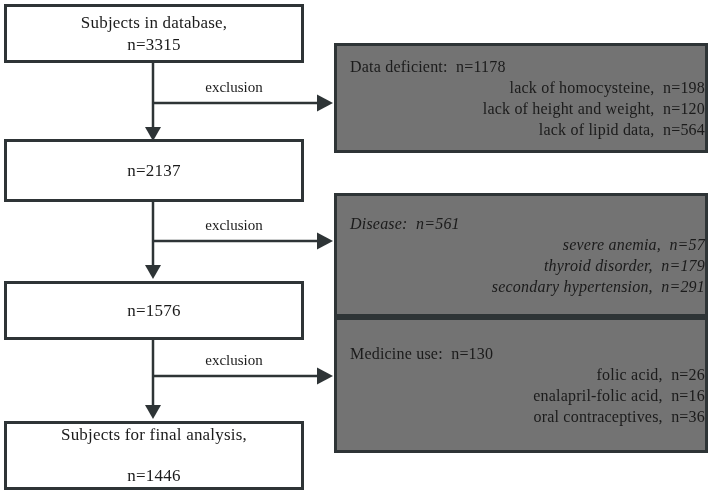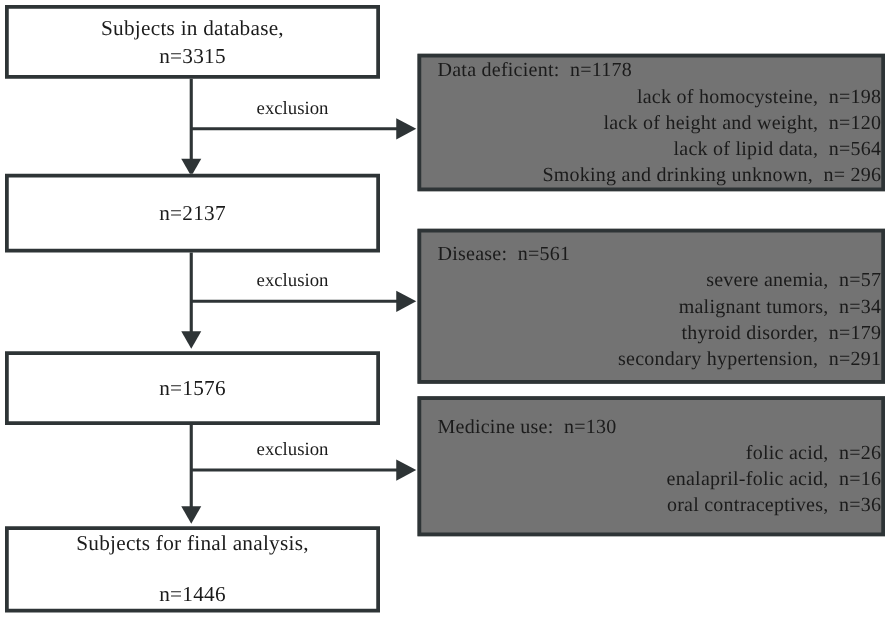--- a/index.html
+++ b/index.html
@@ -66,22 +66,22 @@
     left: 194px;
     width: 80px;
     text-align: center;
     font-size: 15px;
   }
   #b1 { top: 4px;   height: 59px; }
   #b2 { top: 139px; height: 63px; }
   #b3 { top: 281px; height: 59px; }
   #b4 { top: 421px; height: 69px; justify-content: space-between; }
   #r1 { top: 43px;  height: 110px; }
-  #r2 { top: 183px; height: 124px; }
-  #r3 { top: 317px; height: 112px; }
+  #r2 { top: 193px; height: 124px; font-style: italic; }
+  #r3 { top: 317px; height: 136px; }
   #e1 { top: 79px;  }
   #e2 { top: 217px; }
   #e3 { top: 352px; }
   .arrows line    { stroke: #2e3436; stroke-width: 2.5; }
   .arrows polygon { fill: #2e3436; }
 </style>
 </head>
 <body>
 
 <div class="canvas">
@@ -118,33 +118,31 @@
     <div>n=3315</div>
   </div>
 
   <div class="excl" id="e1">exclusion</div>
 
   <div class="rbox" id="r1">
     <div class="title">Data deficient:  n=1178</div>
     <div class="item">lack of homocysteine,  n=198</div>
     <div class="item">lack of height and weight,  n=120</div>
     <div class="item">lack of lipid data,  n=564</div>
-    <div class="item">Smoking and drinking unknown,  n= 296</div>
   </div>
 
   <div class="lbox" id="b2">
     <div>n=2137</div>
   </div>
 
   <div class="excl" id="e2">exclusion</div>
 
   <div class="rbox" id="r2">
     <div class="title">Disease:  n=561</div>
     <div class="item">severe anemia,  n=57</div>
-    <div class="item">malignant tumors,  n=34</div>
     <div class="item">thyroid disorder,  n=179</div>
     <div class="item">secondary hypertension,  n=291</div>
   </div>
 
   <div class="lbox" id="b3">
     <div>n=1576</div>
   </div>
 
   <div class="excl" id="e3">exclusion</div>
 

